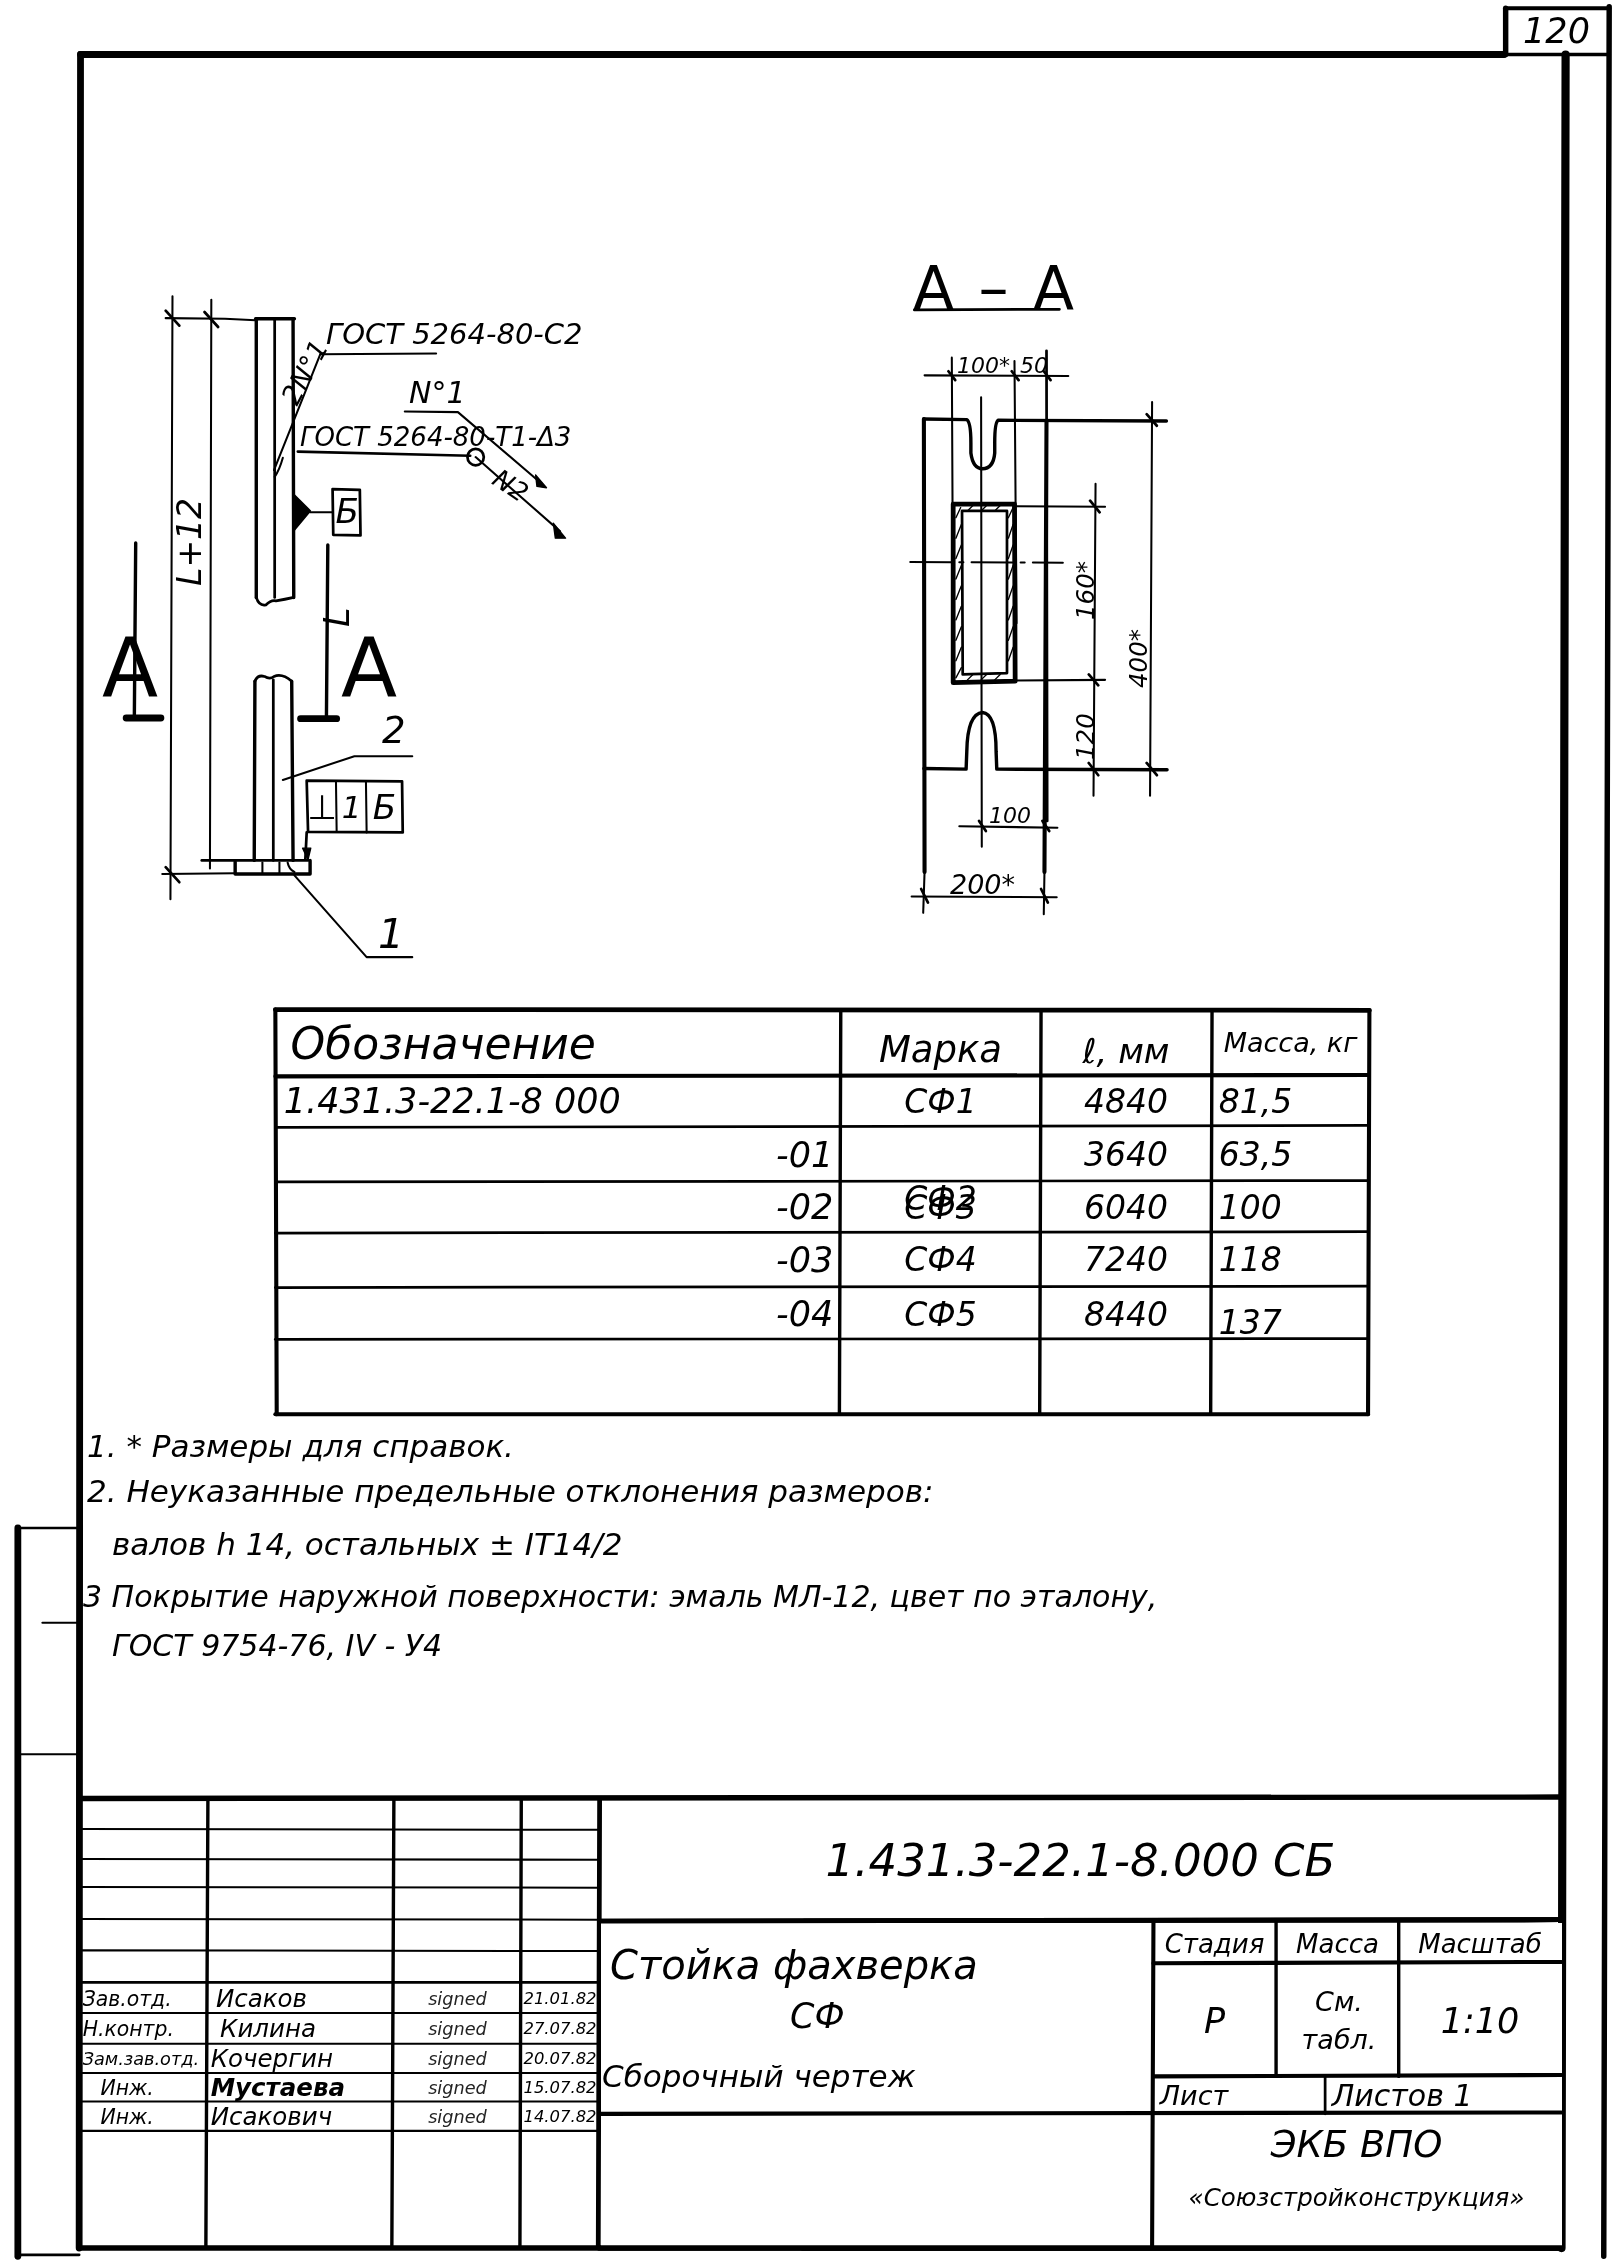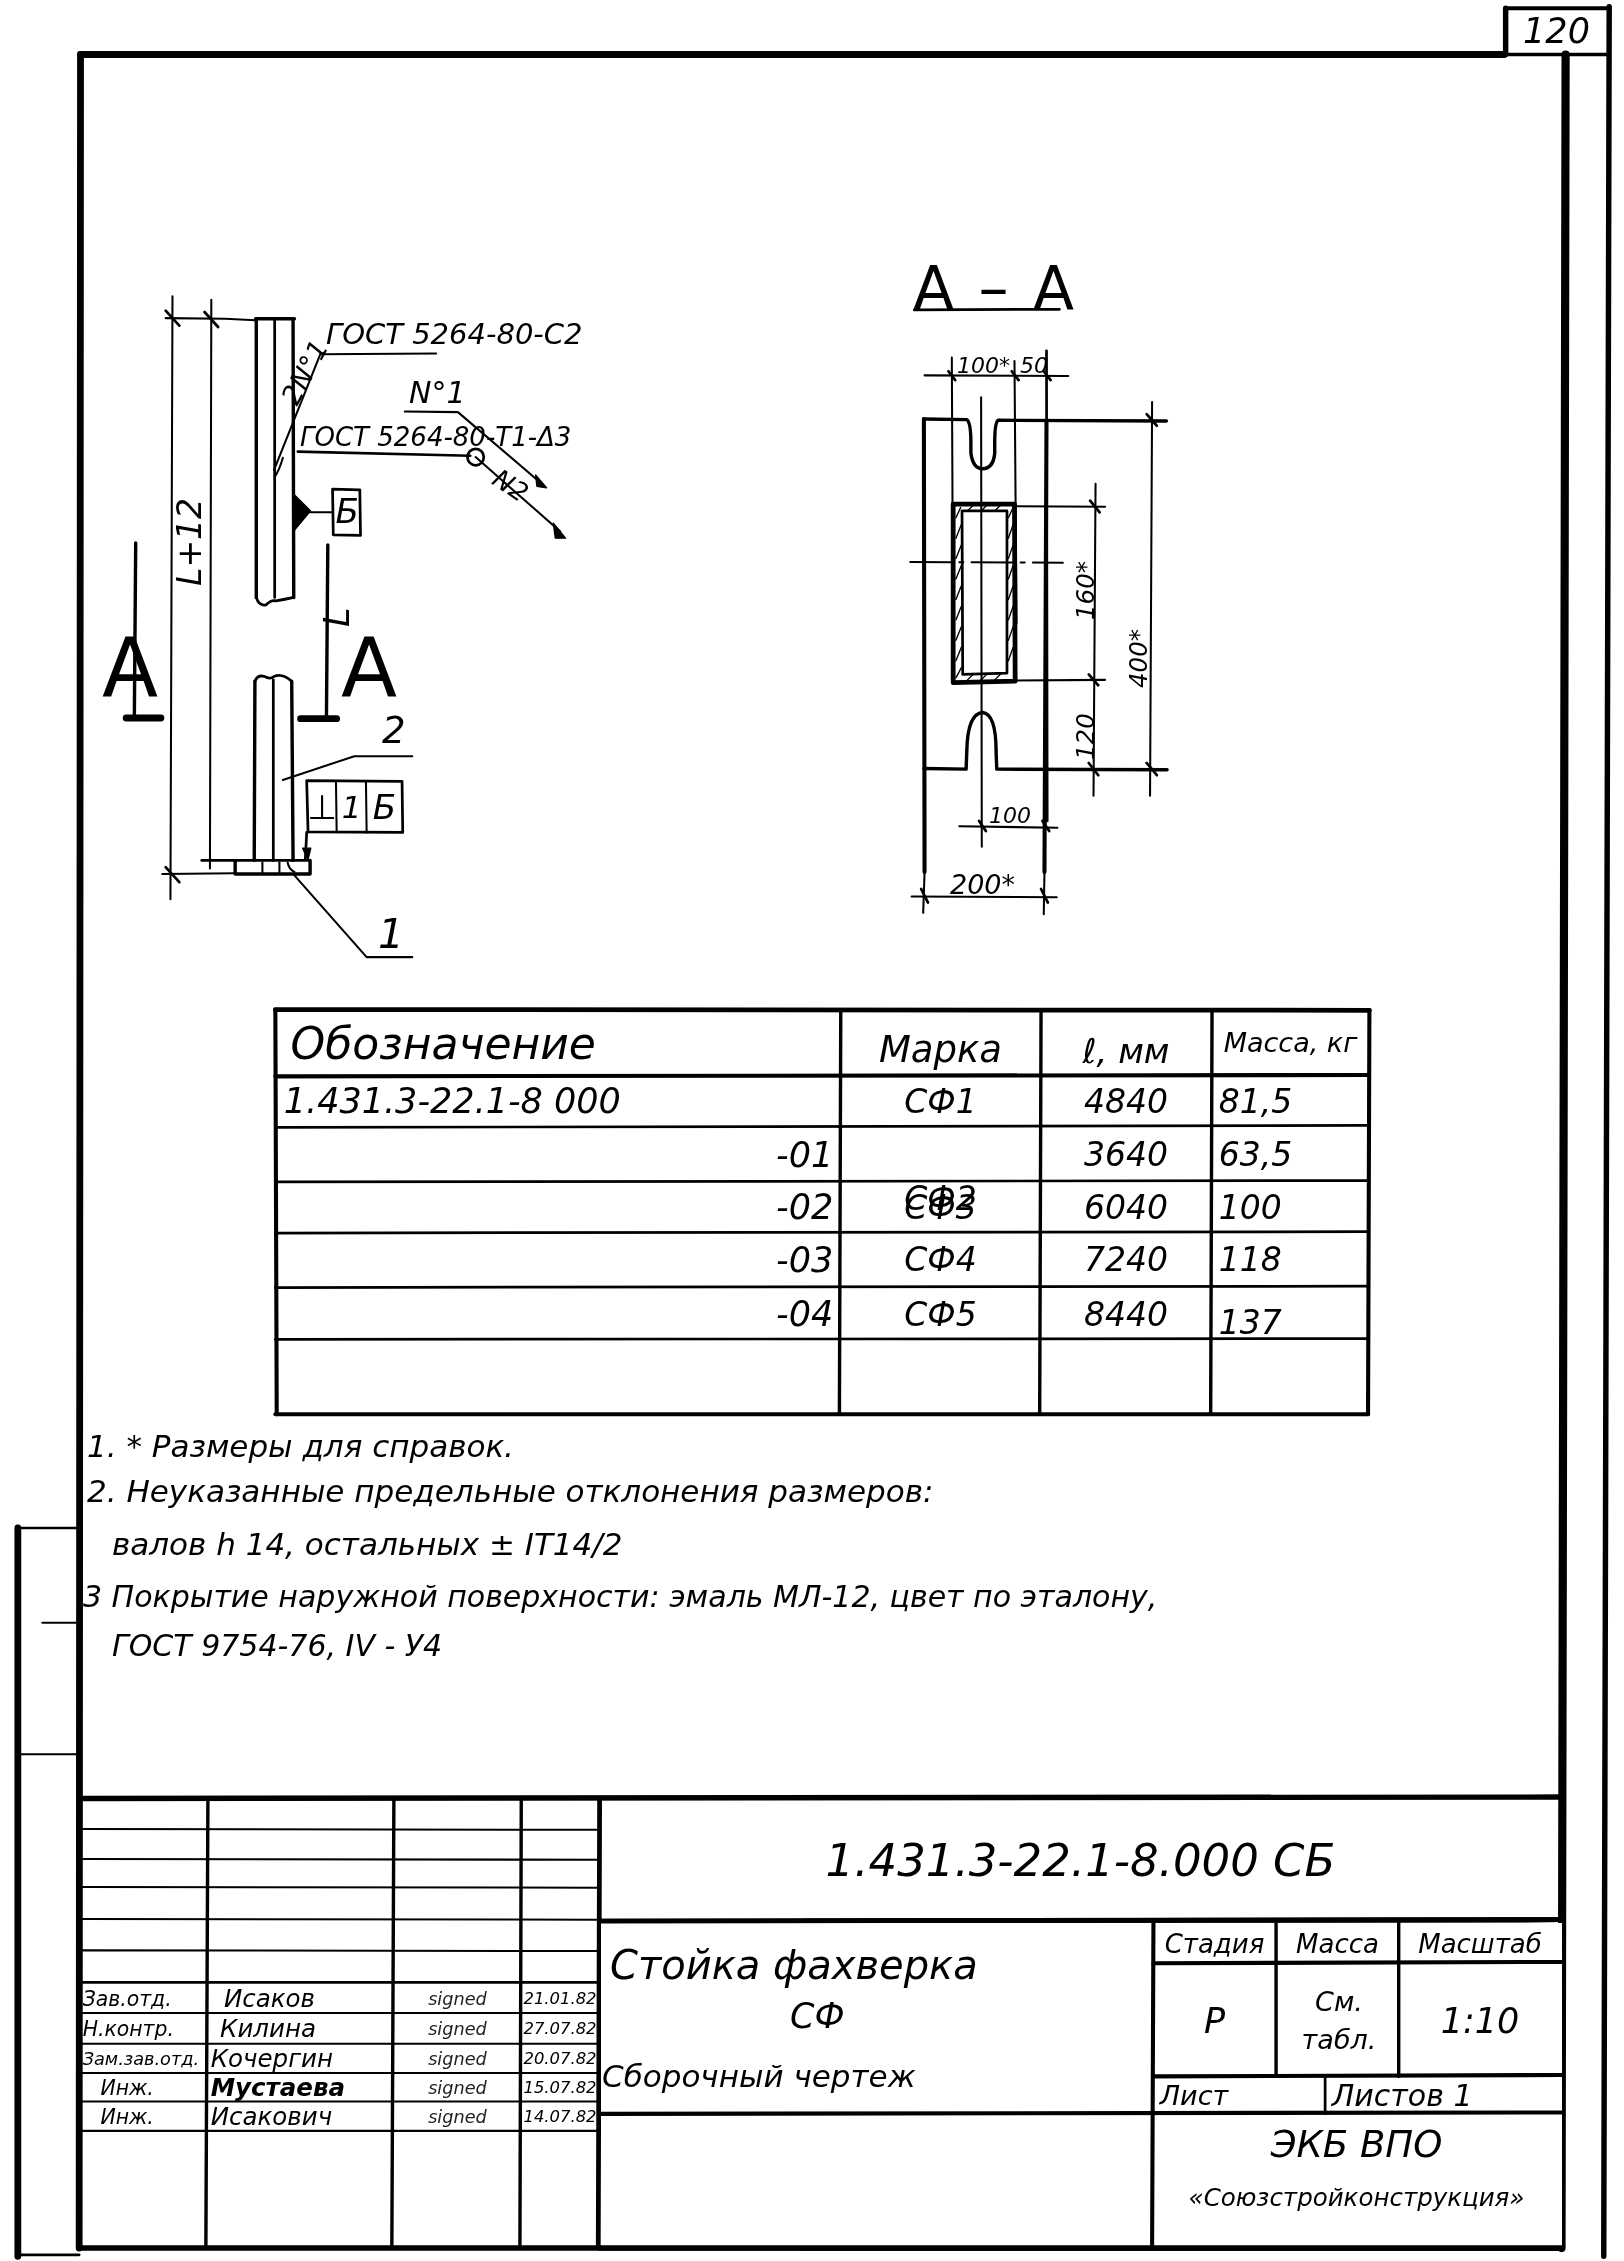--- a/index.html
+++ b/index.html
@@ -511,21 +511,21 @@
 <div class="cell left" style="left:1153px;top:2077px;width:172px;height:37px;font-size:27px;">Лист</div>
 <div class="cell left" style="left:1325px;top:2077px;width:276px;height:37px;font-size:30px;">Листов 1</div>
 <div class="cell" style="left:1153px;top:2114px;width:407px;height:61px;font-size:37px;">ЭКБ ВПО</div>
 <div class="cell" style="left:1153px;top:2170px;width:407px;height:55px;font-size:24.5px;">«Союзстройконструкция»</div>
 
 <div class="hand abs" style="left:610px;top:1942px;font-size:40px;">Стойка фахверка</div>
 <div class="hand abs" style="left:790px;top:1996px;font-size:35px;">СФ</div>
 <div class="hand abs" style="left:602px;top:2058px;font-size:31px;">Сборочный чертеж</div>
 
 <div class="cell left" style="left:80px;top:1983px;width:127px;height:31px;font-size:20.4px;padding-left:2.7px;">Зав.отд.</div>
-<div class="cell left" style="left:208px;top:1983px;width:186px;height:31px;font-size:24.5px;padding-left:16px;">Исаков</div>
+<div class="cell left" style="left:208px;top:1983px;width:186px;height:31px;font-size:24.5px;padding-left:8px;">Исаков</div>
 <div class="cell" style="left:394px;top:1983px;width:127px;height:31px;font-size:17.7px;color:#222;">signed</div>
 <div class="cell" style="left:521px;top:1983px;width:78px;height:31px;font-size:16.4px;">21.01.82</div>
 
 <div class="cell left" style="left:80px;top:2013px;width:127px;height:31px;font-size:20.4px;padding-left:2.7px;">Н.контр.</div>
 <div class="cell left" style="left:208px;top:2013px;width:186px;height:31px;font-size:24.5px;padding-left:12px;">Килина</div>
 <div class="cell" style="left:394px;top:2013px;width:127px;height:31px;font-size:17.7px;color:#222;">signed</div>
 <div class="cell" style="left:521px;top:2013px;width:78px;height:31px;font-size:16.4px;">27.07.82</div>
 
 <div class="cell left" style="left:80px;top:2044px;width:127px;height:29px;font-size:17.7px;padding-left:2.7px;">Зам.зав.отд.</div>
 <div class="cell left" style="left:208px;top:2044px;width:186px;height:29px;font-size:24.5px;padding-left:2.7px;border-radius:6px;">Кочергин</div>

